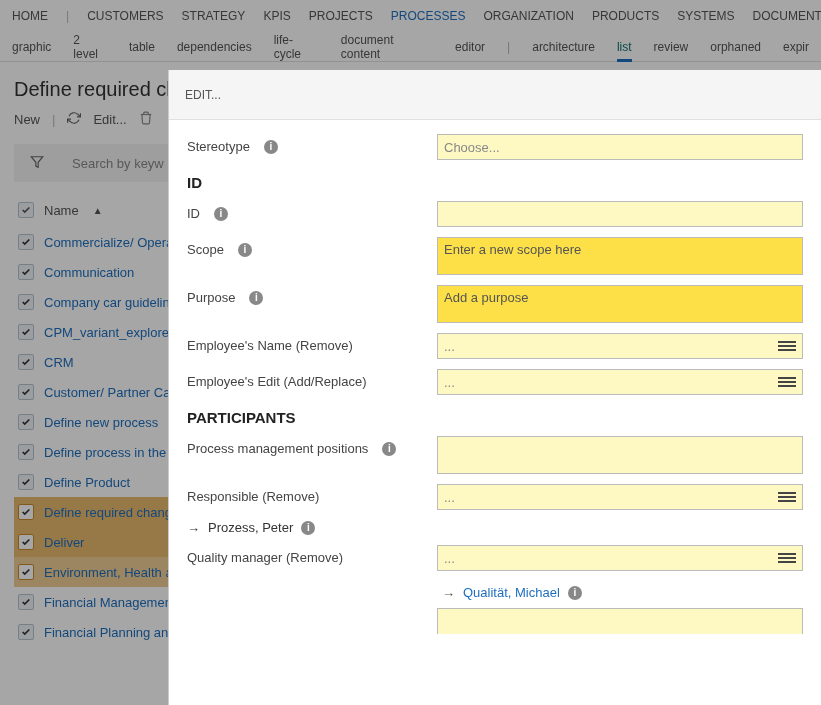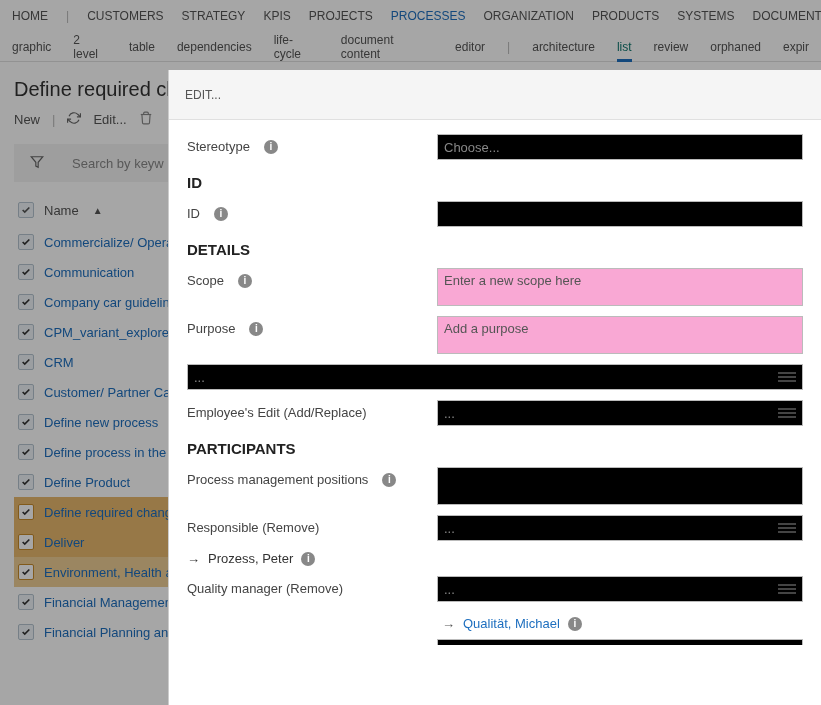--- a/index.html
+++ b/index.html
@@ -169,26 +169,26 @@
   font-size: 10px;
   font-weight: bold;
 }
 .form-control {
   flex: 1;
   min-height: 26px;
   border: 1px solid #bbb;
   padding: 4px 6px;
   font-size: 13px;
   color: #555;
-  background: #000000;
+  background: #fef9c3;
   display: flex;
   align-items: center;
   justify-content: space-between;
 }
-.form-control.highlight { background: #f9a8d4; }
+.form-control.highlight { background: #fde047; }
 .form-control.tall { min-height: 38px; align-items: flex-start; }
 .form-control .placeholder { color: #888; }
 
 .section-h {
   font-weight: 700;
   font-size: 15px;
   color: #222;
   margin: 14px 0 10px;
 }
 .list-icon {
@@ -428,21 +428,20 @@
 
     <div class="section-h">ID</div>
     <div class="form-row">
       <div class="form-label">
         <span>ID</span>
         <span class="info-icon">i</span>
       </div>
       <div class="form-control"></div>
     </div>
 
-    <div class="section-h">DETAILS</div>
 
     <div class="form-row">
       <div class="form-label">
         <span>Scope</span>
         <span class="info-icon">i</span>
       </div>
       <div class="form-control highlight tall">
         <span>Enter a new scope here</span>
       </div>
     </div>
@@ -451,20 +450,23 @@
       <div class="form-label">
         <span>Purpose</span>
         <span class="info-icon">i</span>
       </div>
       <div class="form-control highlight tall">
         <span>Add a purpose</span>
       </div>
     </div>
 
     <div class="form-row">
+      <div class="form-label">
+          <span>Employee's Name (Remove)</span>
+        </div>
       <div class="form-control">
         <span class="placeholder">...</span>
         <span class="list-icon">
             <span></span>
             <span></span>
             <span></span>
           </span>
       </div>
     </div>
     <div class="form-row">

